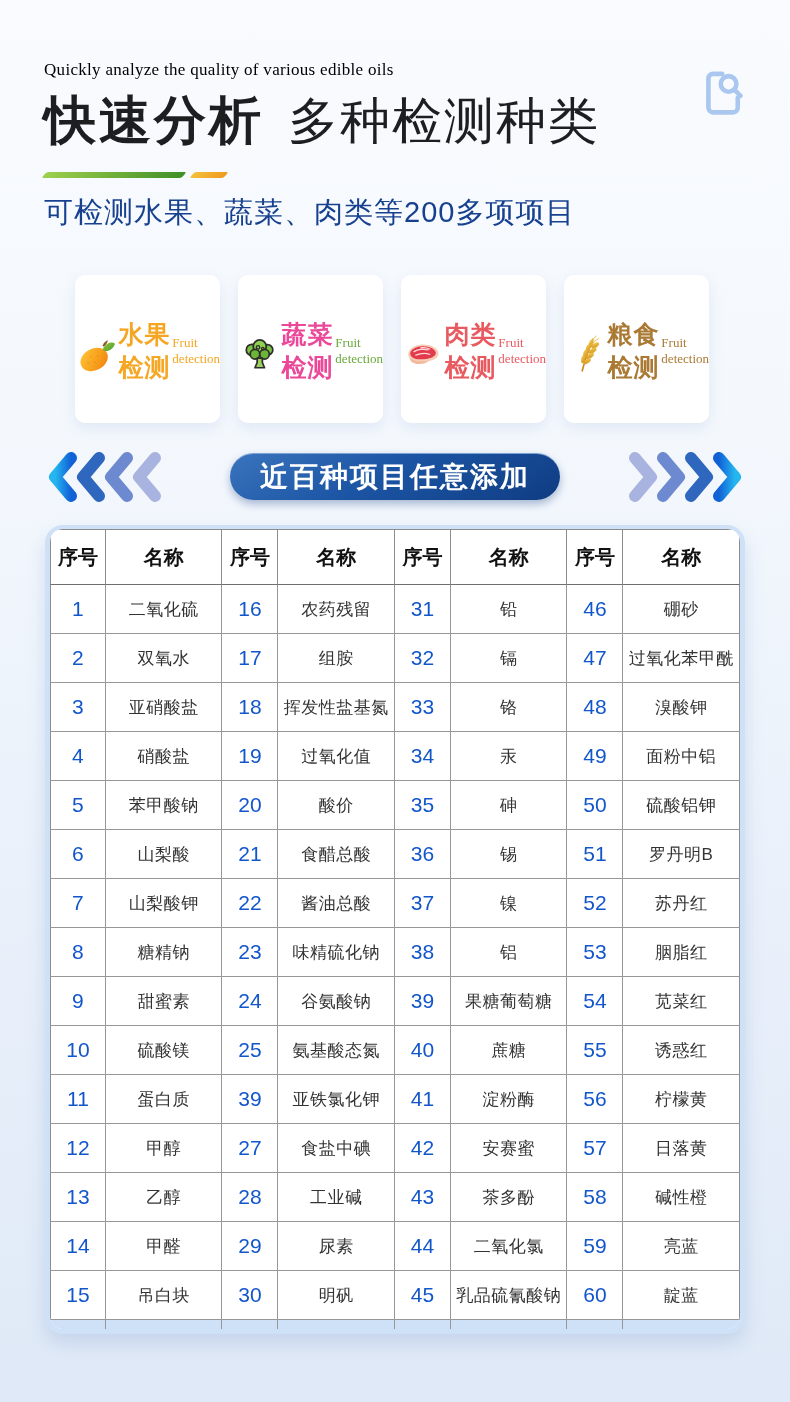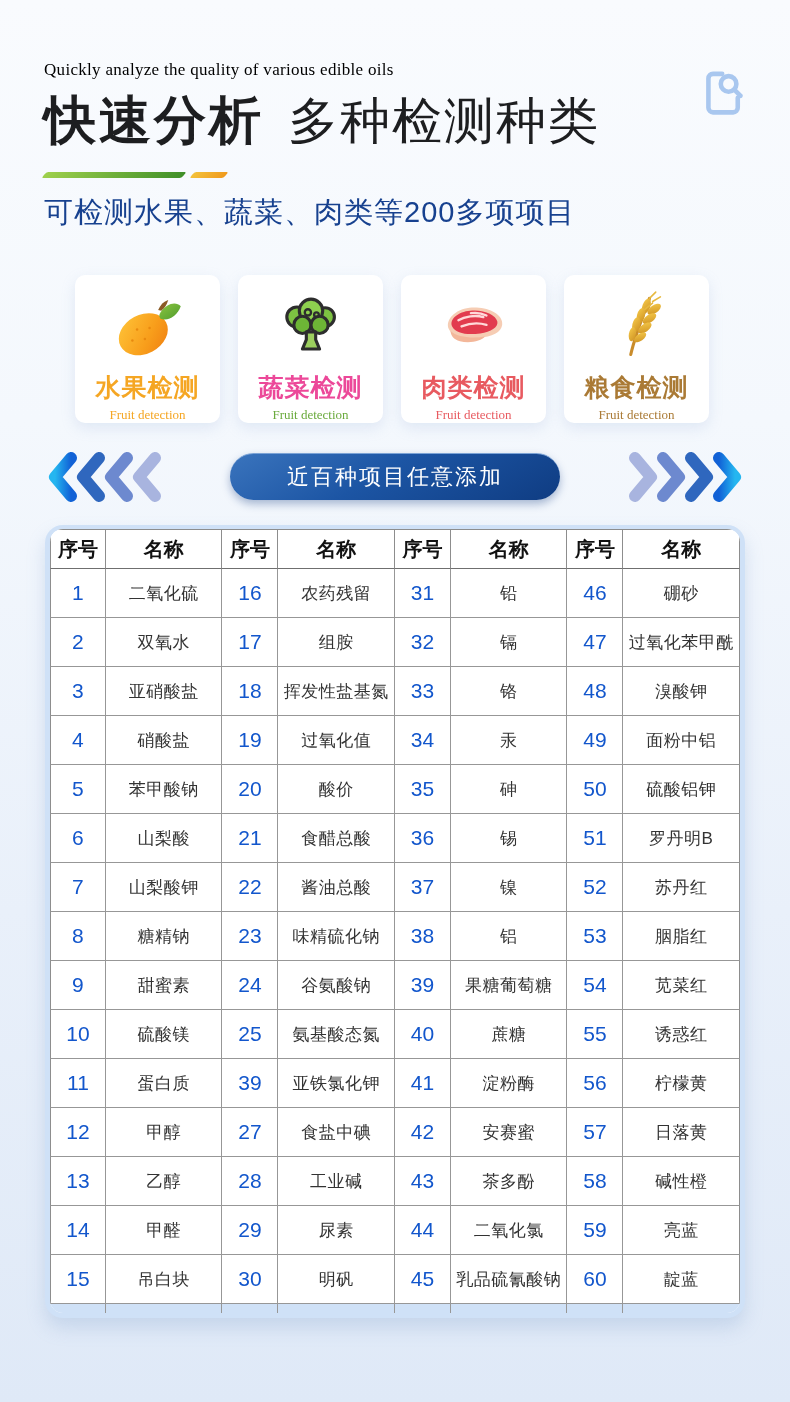--- a/index.html
+++ b/index.html
@@ -37,56 +37,56 @@
     background:linear-gradient(90deg,#f3c13a,#f09a1d);
     transform:skewX(-40deg); border-radius:2px;
   }
   .subtitle { margin-top:15px; font-size:29px; color:#17418f; letter-spacing:1px; }
 
   
   .cards-row { margin-top:42px; margin-left:31px; display:flex; gap:18px; }
   .cat-card {
     width:145px; height:148px; background:#ffffff; border-radius:10px;
     box-shadow:0 5px 14px rgba(150,175,215,.22);
-    display:flex; flex-direction:column; align-items:center;
+    display:flex; align-items:center;
   }
   .cat-icon { margin-top:14px; width:84px; height:78px; }
   .cat-label { font-size:25px; font-weight:700; margin-top:4px; letter-spacing:1px; }
   .cat-caption { font-family:"Liberation Serif","DejaVu Serif",serif; font-size:13px; margin-top:3px; }
 
   
   .banner-row {
     margin:26px auto 0; width:700px; height:55px;
     display:flex; align-items:center; justify-content:space-between;
   }
   .chevrons { width:122px; height:52px; }
   .pill {
     width:330px; height:47px; border-radius:24px;
     background:linear-gradient(150deg,#3a74bd 0%,#1c55a4 45%,#0f3c82 100%);
     border-top:1px solid #7ba3d6;
     box-shadow:0 4px 9px rgba(20,60,130,.35);
     display:flex; align-items:center; justify-content:center;
   }
-  .pill span { color:#ffffff; font-size:22px; font-weight:400; letter-spacing:2px; }
+  .pill span { color:#ffffff; font-size:28px; font-weight:700; letter-spacing:2px; }
 
   
   .table-wrap {
     margin:21px auto 0; width:700px;
     background:#cfe1f7; border-radius:18px; padding:4px 5px 5px 5px;
     box-shadow:0 10px 18px rgba(130,160,205,.28);
   }
   table {
     width:100%; table-layout:fixed; border-collapse:separate; border-spacing:0;
     background:#ffffff; border-radius:13px; overflow:hidden;
   }
   col.c-no { width:8.1%; }
   col.c-name { width:16.9%; }
   th,td { text-align:center; vertical-align:middle; white-space:nowrap; overflow:hidden; }
   th {
-    height:40px; font-size:20px; font-weight:700; color:#111;
+    height:56px; font-size:20px; font-weight:700; color:#111;
     border-top:1px solid #8d8d8d; border-bottom:1px solid #6f6f6f;
     border-right:1px solid #8d8d8d; background:#fff;
   }
   th:first-child, td:first-child { border-left:1px solid #8d8d8d; }
   th:last-child { border-right:1px solid #8d8d8d; }
   td { height:49px; border-bottom:1px solid #979797; border-right:1px solid #979797; }
   td:last-child { border-right:1px solid #8d8d8d; }
   td.num { font-size:21px; font-weight:500; color:#1256cc; }
   td.name { font-size:17px; color:#333; letter-spacing:.5px; }
   tr.strip td {

